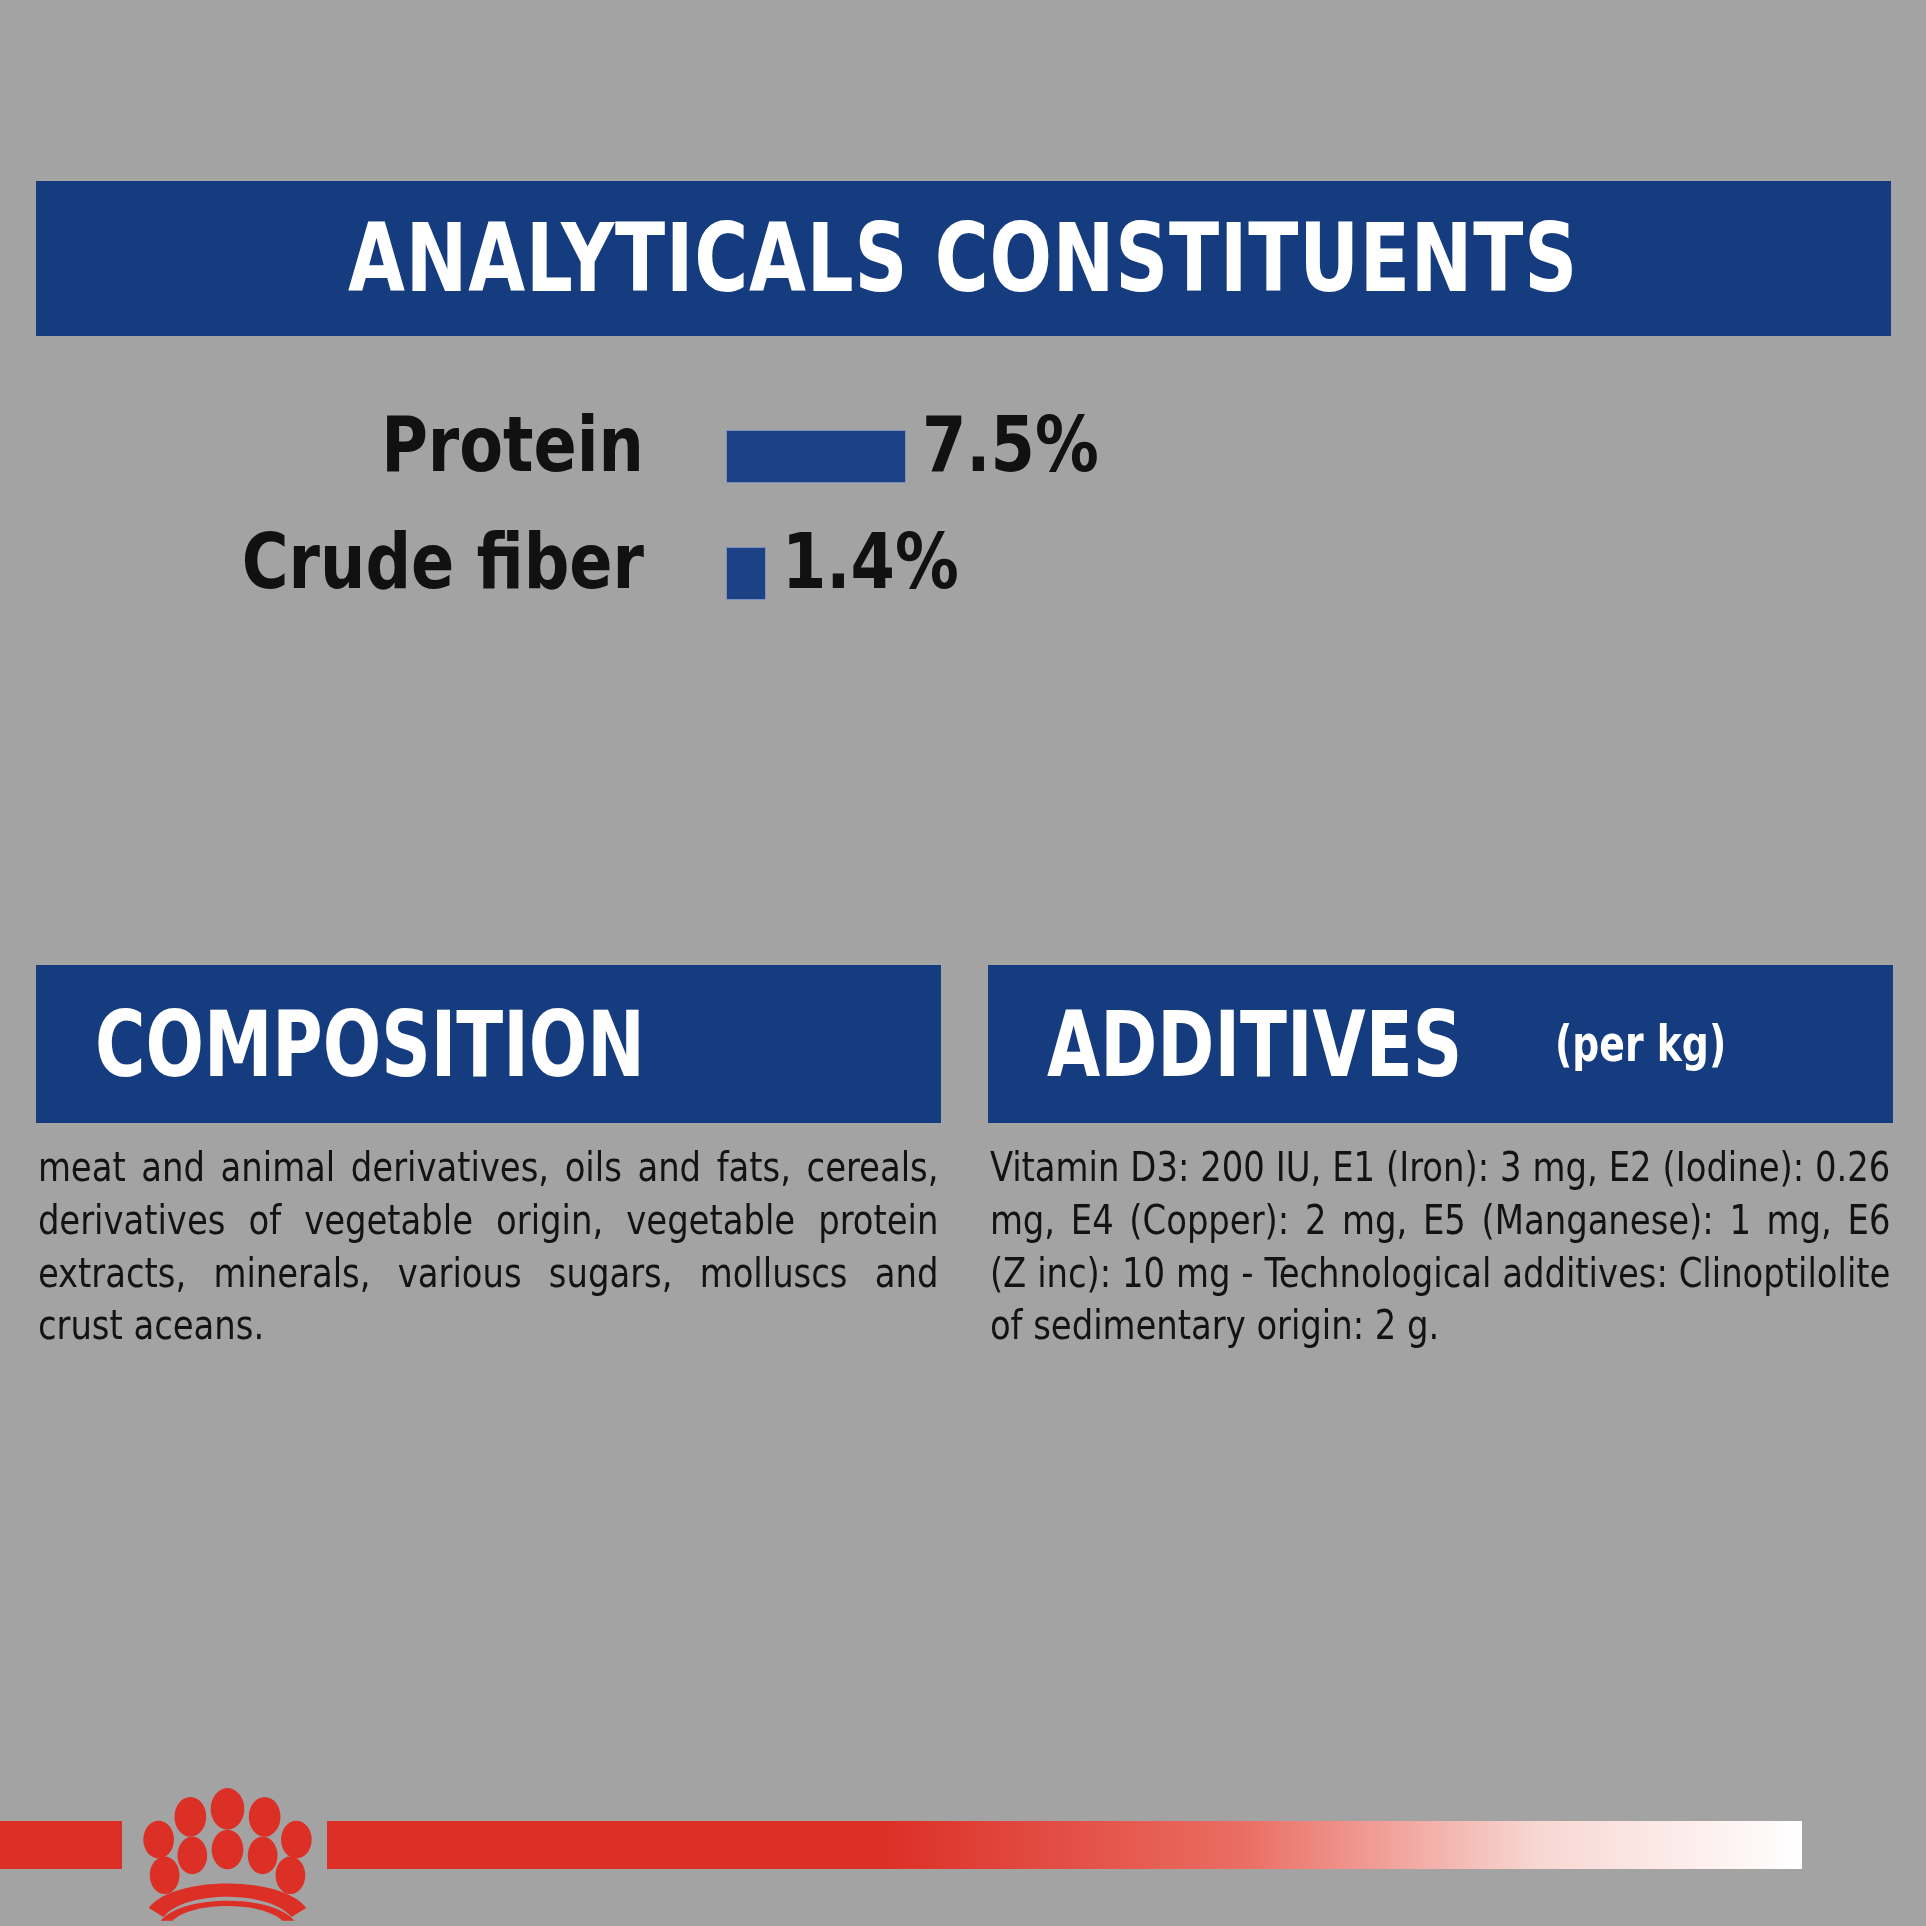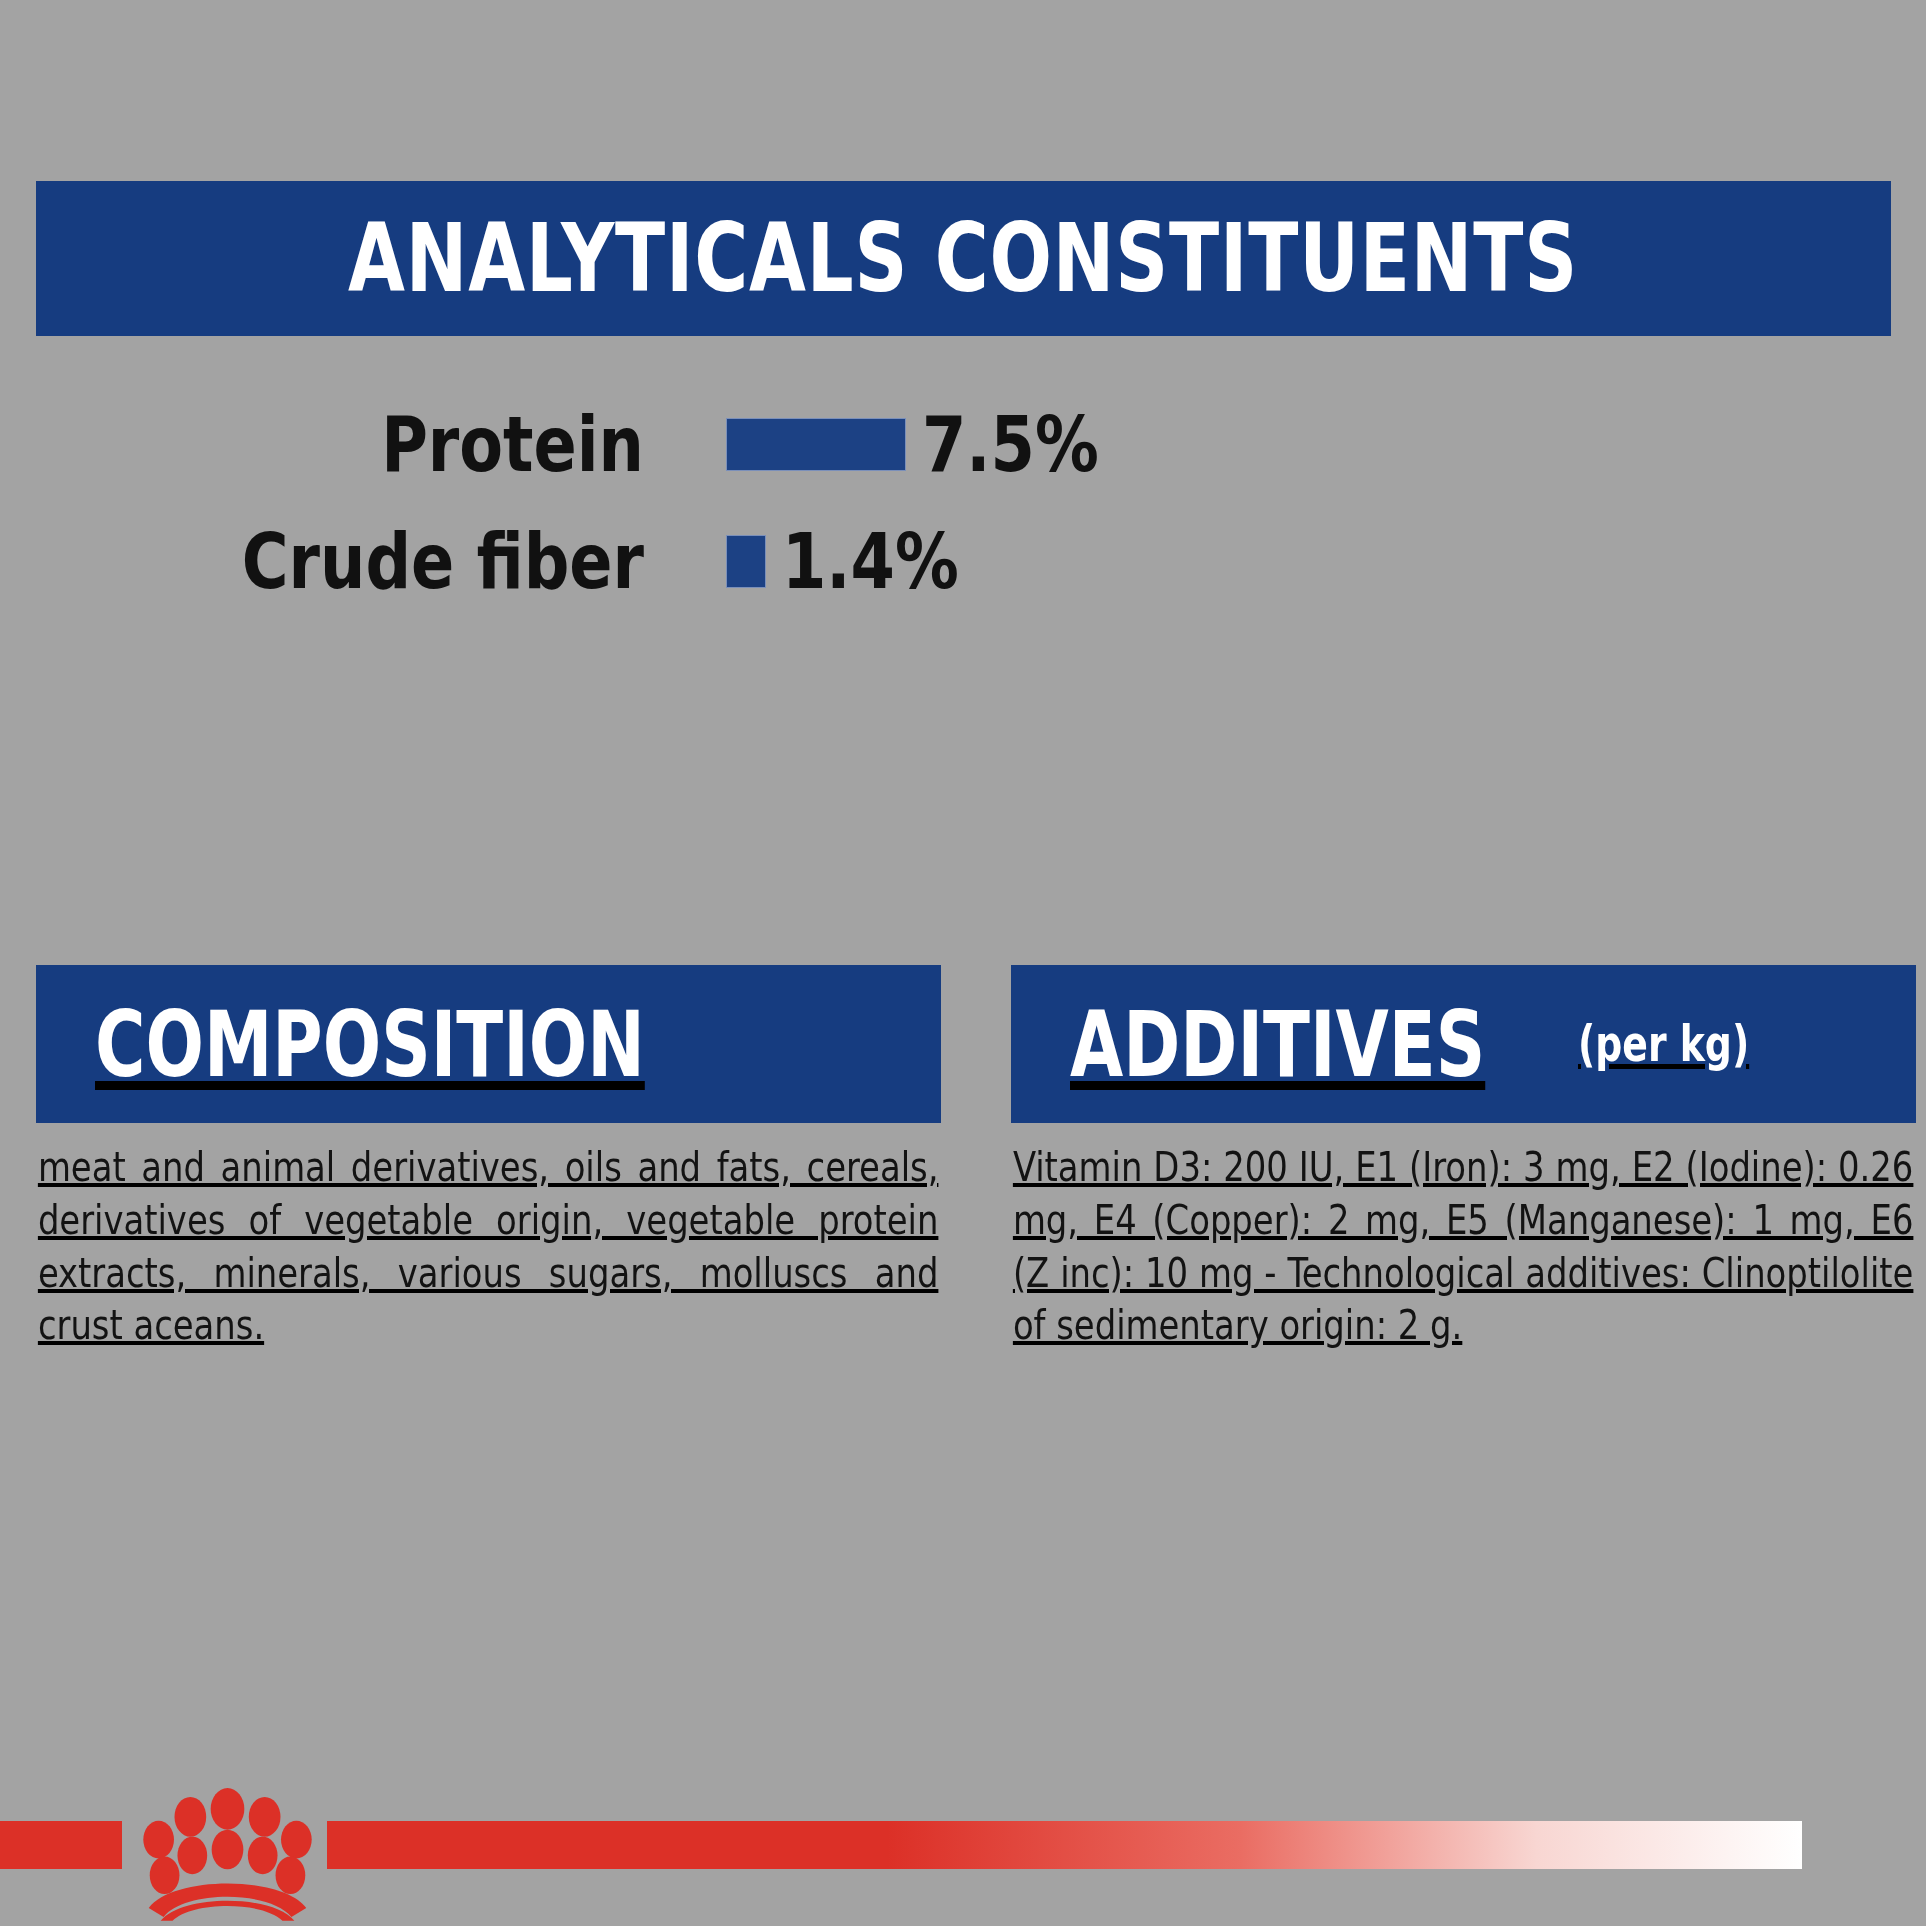--- a/index.html
+++ b/index.html
@@ -45,21 +45,21 @@
     font-weight:700;
     font-size:77px;
     color:#111111;
     transform:scaleX(0.92);
     transform-origin:right center;
     white-space:nowrap;
     line-height:1;
   }
   .ana-bar-zone {
     margin-left:82px;
-    display:flex; align-items:center;
+    display:flex; align-items:flex-end;
   }
   .ana-bar {
     height:53px;
     background:#1c4184;
     border:1px solid #7a8fba;
   }
   .ana-value {
     margin-left:16px;
     font-family:"DejaVu Sans Condensed","Liberation Sans Narrow","Liberation Sans", sans-serif;
     font-weight:700;
@@ -69,22 +69,21 @@
     transform-origin:left center;
     white-space:nowrap;
     line-height:1;
   }
 
   
   .panels {
     position:absolute; left:36px; top:965px;
     width:1855px;
     display:flex;
-    gap:70px;
-    text-decoration:underline;
+    gap:47px;
   }
   .panel { width:905px; }
   .panel-header {
     height:158px;
     background:#163c80;
     display:flex; align-items:center;
     padding-left:59px;
     overflow:hidden;
   }
   .panel-title {

